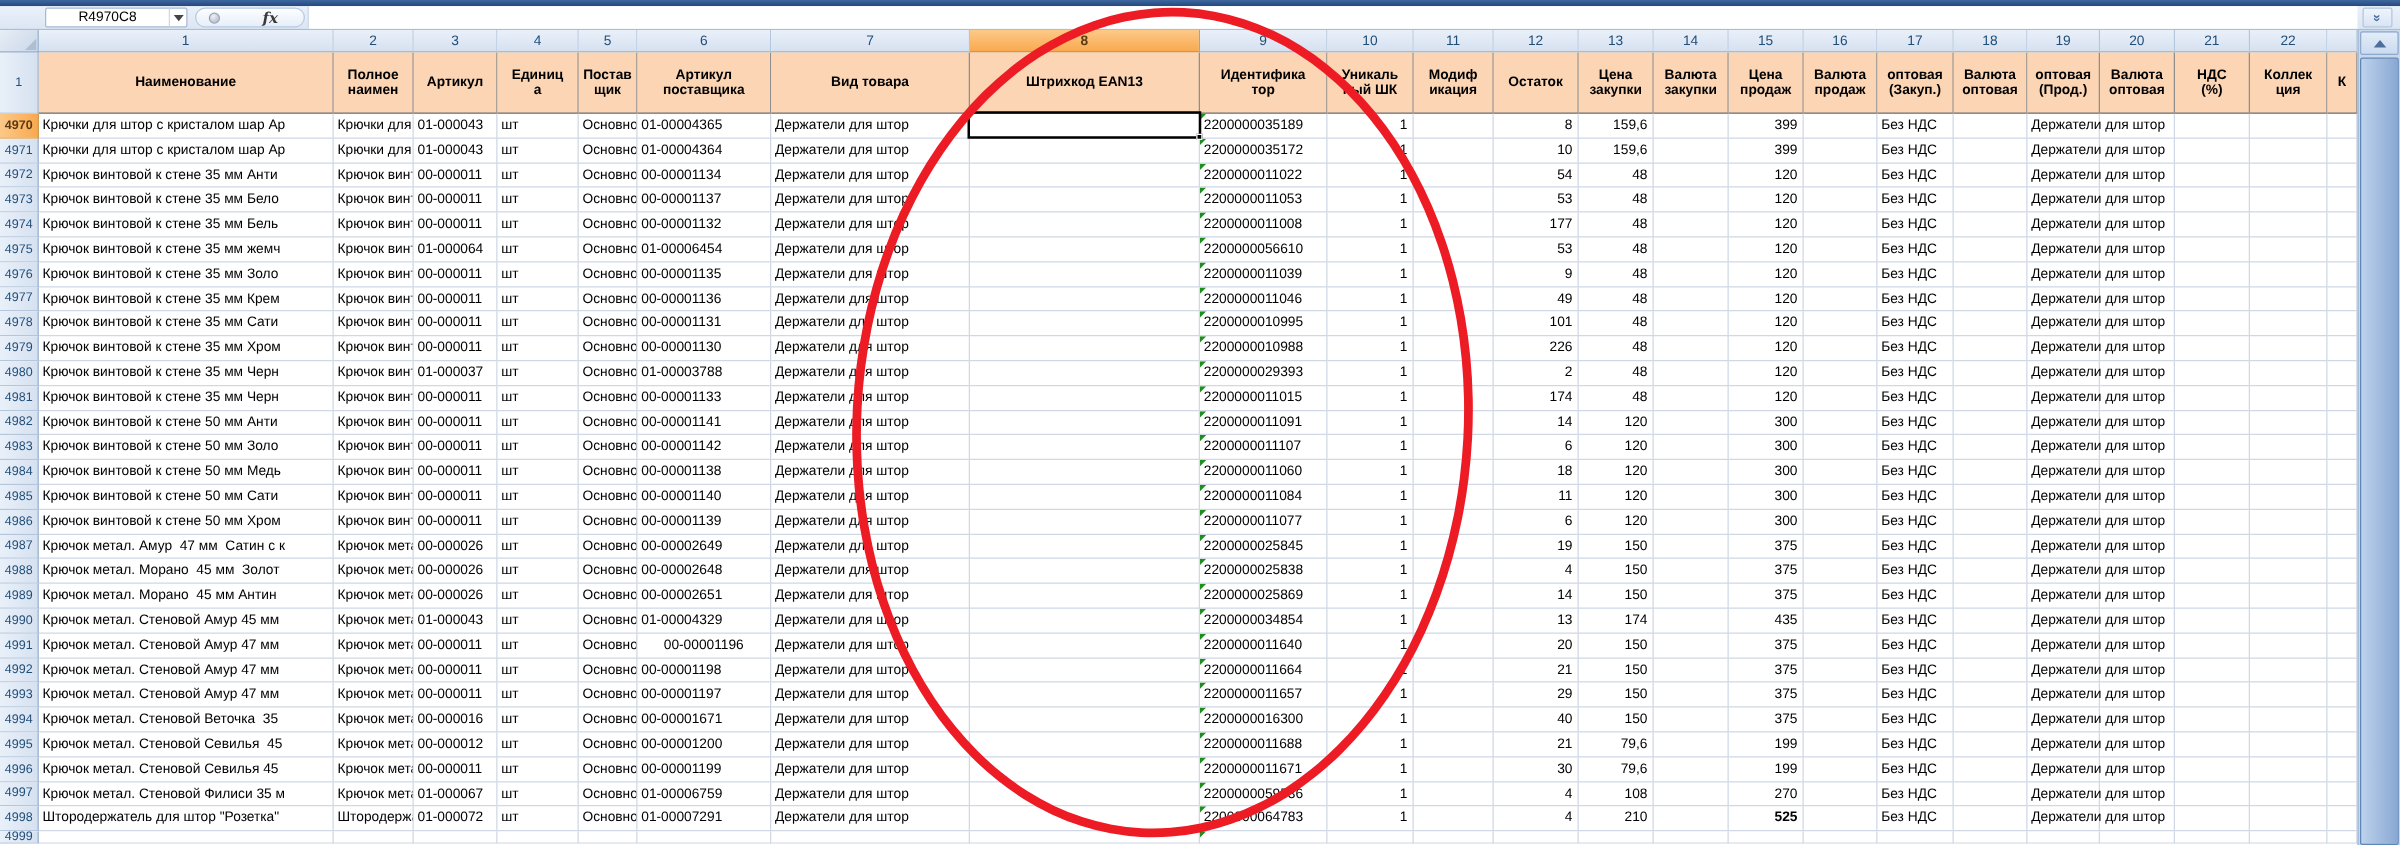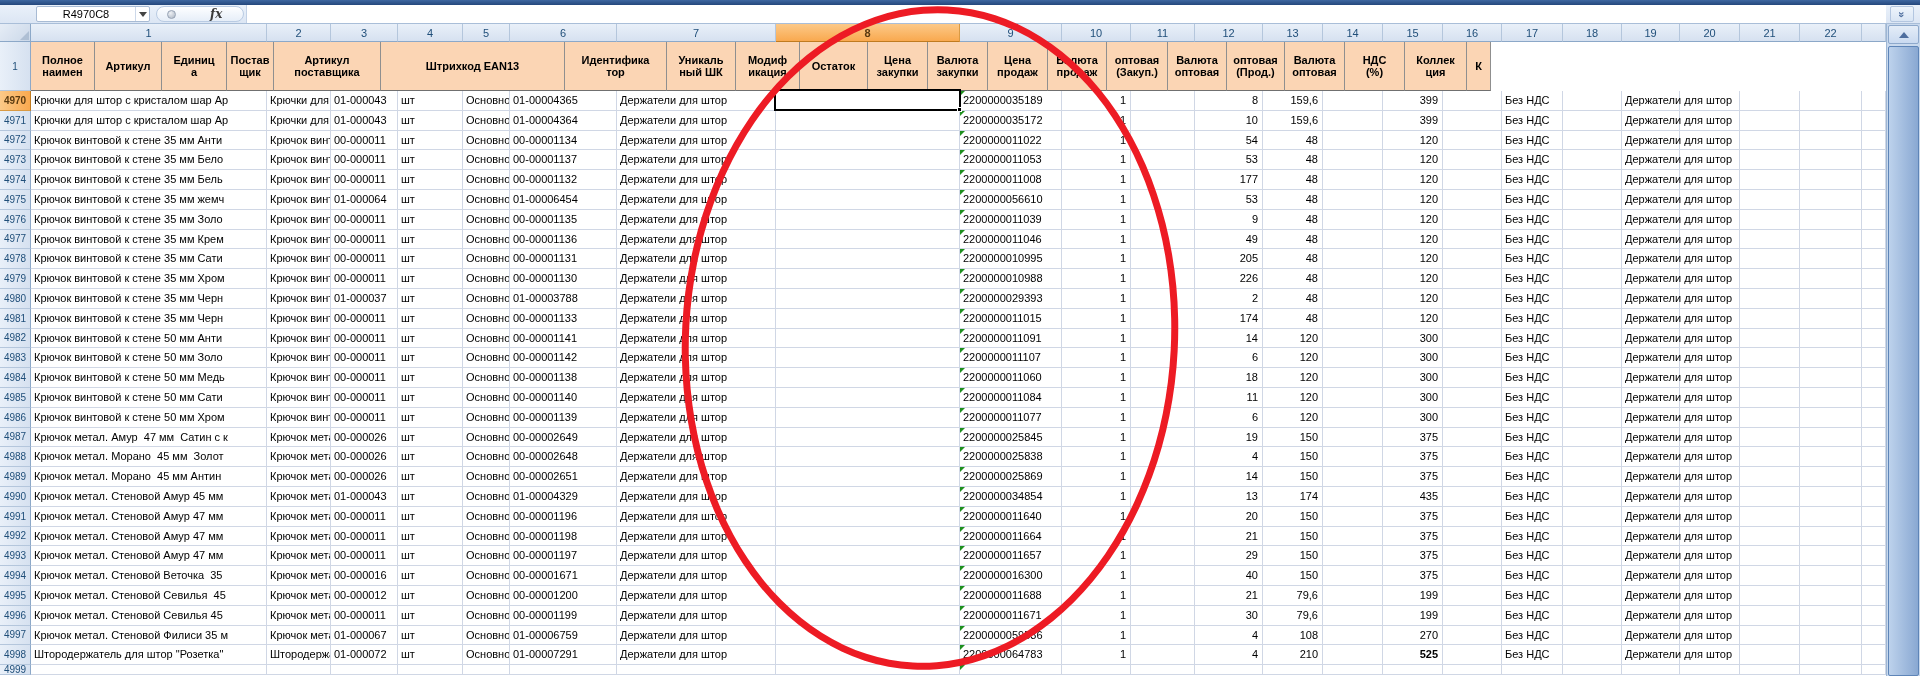--- a/index.html
+++ b/index.html
@@ -149,29 +149,31 @@
       <div class="colnum" style="width: 61px; flex: 0 0 61px;">17</div>
       <div class="colnum" style="width: 59px; flex: 0 0 59px;">18</div>
       <div class="colnum" style="width: 58px; flex: 0 0 58px;">19</div>
       <div class="colnum" style="width: 60px; flex: 0 0 60px;">20</div>
       <div class="colnum" style="width: 60px; flex: 0 0 60px;">21</div>
       <div class="colnum" style="width: 62px; flex: 0 0 62px;">22</div>
       <div class="colnum" style="width: 24px; flex: 0 0 24px;"></div>
     </div>
   <div class="headrow flexrow" id="headerrow">
       <div class="rowhead">1</div>
+      <div class="hcell" style="width: 236px; flex: 0 0 236px;">Наименование</div>
       <div class="hcell" style="width: 64px; flex: 0 0 64px;">Полное
 наимен</div>
       <div class="hcell" style="width: 67px; flex: 0 0 67px;">Артикул</div>
       <div class="hcell" style="width: 65px; flex: 0 0 65px;">Единиц
 а</div>
       <div class="hcell" style="width: 47px; flex: 0 0 47px;">Постав
 щик</div>
       <div class="hcell" style="width: 107px; flex: 0 0 107px;">Артикул
 поставщика</div>
+      <div class="hcell" style="width: 159px; flex: 0 0 159px;">Вид товара</div>
       <div class="hcell" style="width: 184px; flex: 0 0 184px;">Штрихкод EAN13</div>
       <div class="hcell" style="width: 102px; flex: 0 0 102px;">Идентифика
 тор</div>
       <div class="hcell" style="width: 69px; flex: 0 0 69px;">Уникаль
 ный ШК</div>
       <div class="hcell" style="width: 64px; flex: 0 0 64px;">Модиф
 икация</div>
       <div class="hcell" style="width: 68px; flex: 0 0 68px;">Остаток</div>
       <div class="hcell" style="width: 60px; flex: 0 0 60px;">Цена
 закупки</div>
@@ -410,21 +412,21 @@
         <div class="cell" style="width: 64px; flex: 0 0 64px;">Крючок винтовой к стене 35 мм Сати</div>
         <div class="cell" style="width: 67px; flex: 0 0 67px;">00-000011</div>
         <div class="cell" style="width: 65px; flex: 0 0 65px;">шт</div>
         <div class="cell" style="width: 47px; flex: 0 0 47px;">Основной</div>
         <div class="cell" style="width: 107px; flex: 0 0 107px;">00-00001131</div>
         <div class="cell" style="width: 159px; flex: 0 0 159px;">Держатели для штор</div>
         <div class="cell" style="width: 184px; flex: 0 0 184px;"></div>
         <div class="cell" style="width: 102px; flex: 0 0 102px;">2200000010995<div class="tri"></div></div>
         <div class="cell right" style="width: 69px; flex: 0 0 69px;">1</div>
         <div class="cell" style="width: 64px; flex: 0 0 64px;"></div>
-        <div class="cell right" style="width: 68px; flex: 0 0 68px;">205</div>
+        <div class="cell right" style="width: 68px; flex: 0 0 68px;">101</div>
         <div class="cell right" style="width: 60px; flex: 0 0 60px;">48</div>
         <div class="cell" style="width: 60px; flex: 0 0 60px;"></div>
         <div class="cell right" style="width: 60px; flex: 0 0 60px;">120</div>
         <div class="cell" style="width: 59px; flex: 0 0 59px;"></div>
         <div class="cell" style="width: 61px; flex: 0 0 61px;">Без НДС</div>
         <div class="cell" style="width: 59px; flex: 0 0 59px;"></div>
         <div class="cell spill" style="width: 58px; flex: 0 0 58px;">Держатели для штор</div>
         <div class="cell" style="width: 60px; flex: 0 0 60px;"></div>
         <div class="cell" style="width: 60px; flex: 0 0 60px;"></div>
         <div class="cell" style="width: 62px; flex: 0 0 62px;"></div>
@@ -742,21 +744,21 @@
         <div class="cell" style="width: 62px; flex: 0 0 62px;"></div>
         <div class="cell" style="width: 24px; flex: 0 0 24px;"></div>
       </div>
       <div class="sheet-row flexrow">
         <div class="rowhead">4991</div>
         <div class="cell" style="width: 236px; flex: 0 0 236px;">Крючок метал. Стеновой Амур 47 мм</div>
         <div class="cell" style="width: 64px; flex: 0 0 64px;">Крючок метал. Стеновой Амур 47 мм</div>
         <div class="cell" style="width: 67px; flex: 0 0 67px;">00-000011</div>
         <div class="cell" style="width: 65px; flex: 0 0 65px;">шт</div>
         <div class="cell" style="width: 47px; flex: 0 0 47px;">Основной</div>
-        <div class="cell" style="width: 107px; flex: 0 0 107px;">00-00001196</div>
+        <div class="cell" style="width: 107px; flex: 0 0 107px; text-align: center;">00-00001196</div>
         <div class="cell" style="width: 159px; flex: 0 0 159px;">Держатели для штор</div>
         <div class="cell" style="width: 184px; flex: 0 0 184px;"></div>
         <div class="cell" style="width: 102px; flex: 0 0 102px;">2200000011640<div class="tri"></div></div>
         <div class="cell right" style="width: 69px; flex: 0 0 69px;">1</div>
         <div class="cell" style="width: 64px; flex: 0 0 64px;"></div>
         <div class="cell right" style="width: 68px; flex: 0 0 68px;">20</div>
         <div class="cell right" style="width: 60px; flex: 0 0 60px;">150</div>
         <div class="cell" style="width: 60px; flex: 0 0 60px;"></div>
         <div class="cell right" style="width: 60px; flex: 0 0 60px;">375</div>
         <div class="cell" style="width: 59px; flex: 0 0 59px;"></div>

